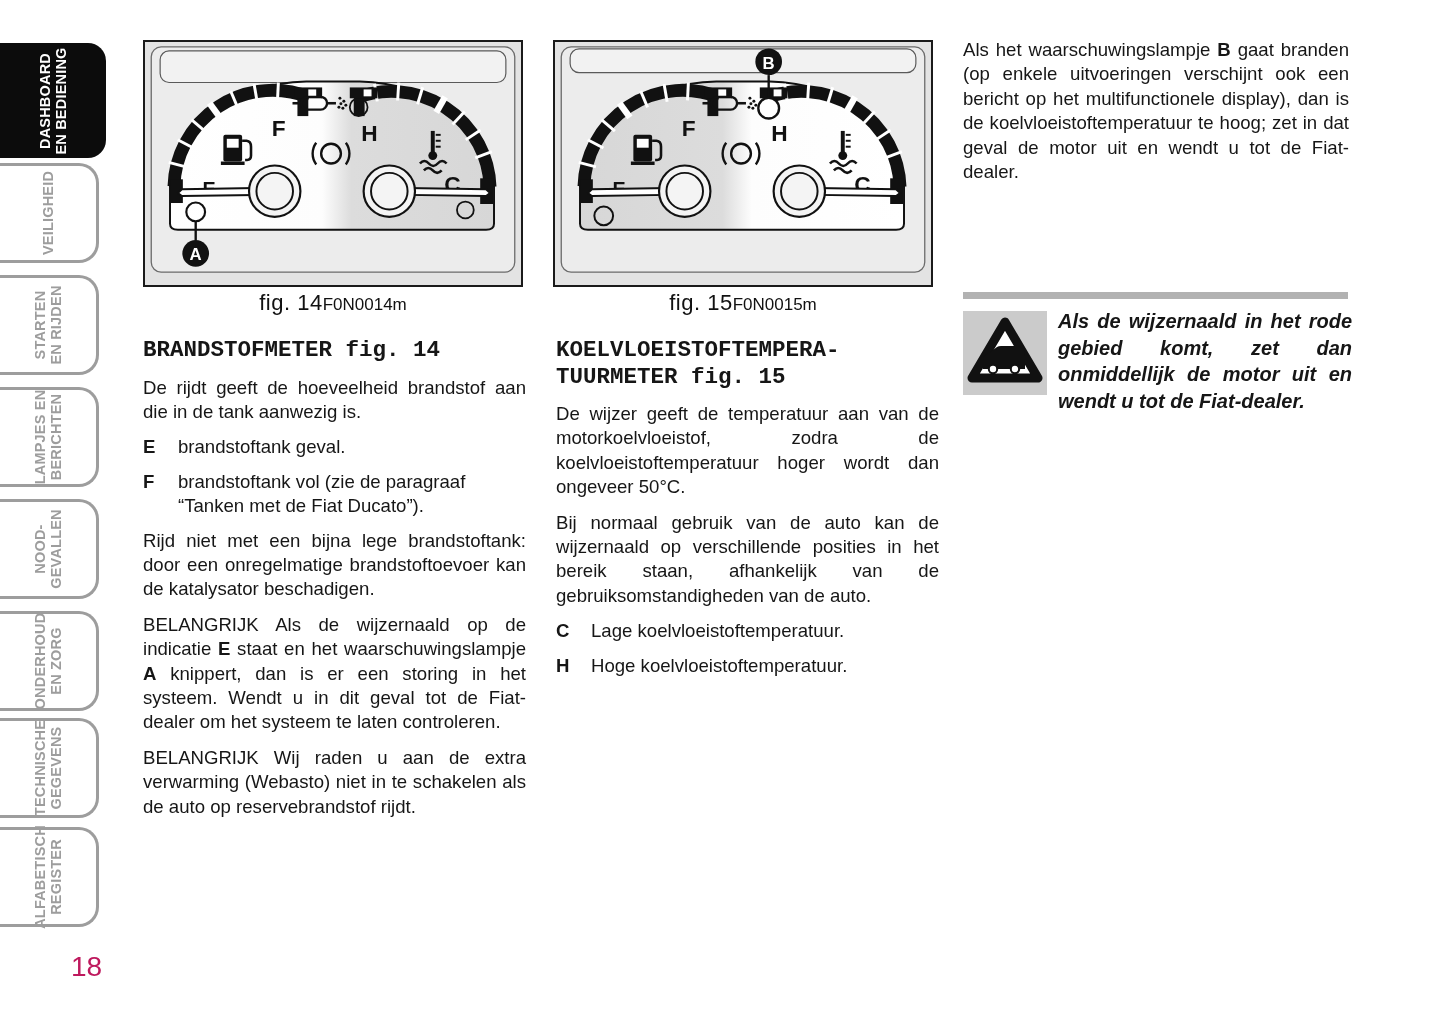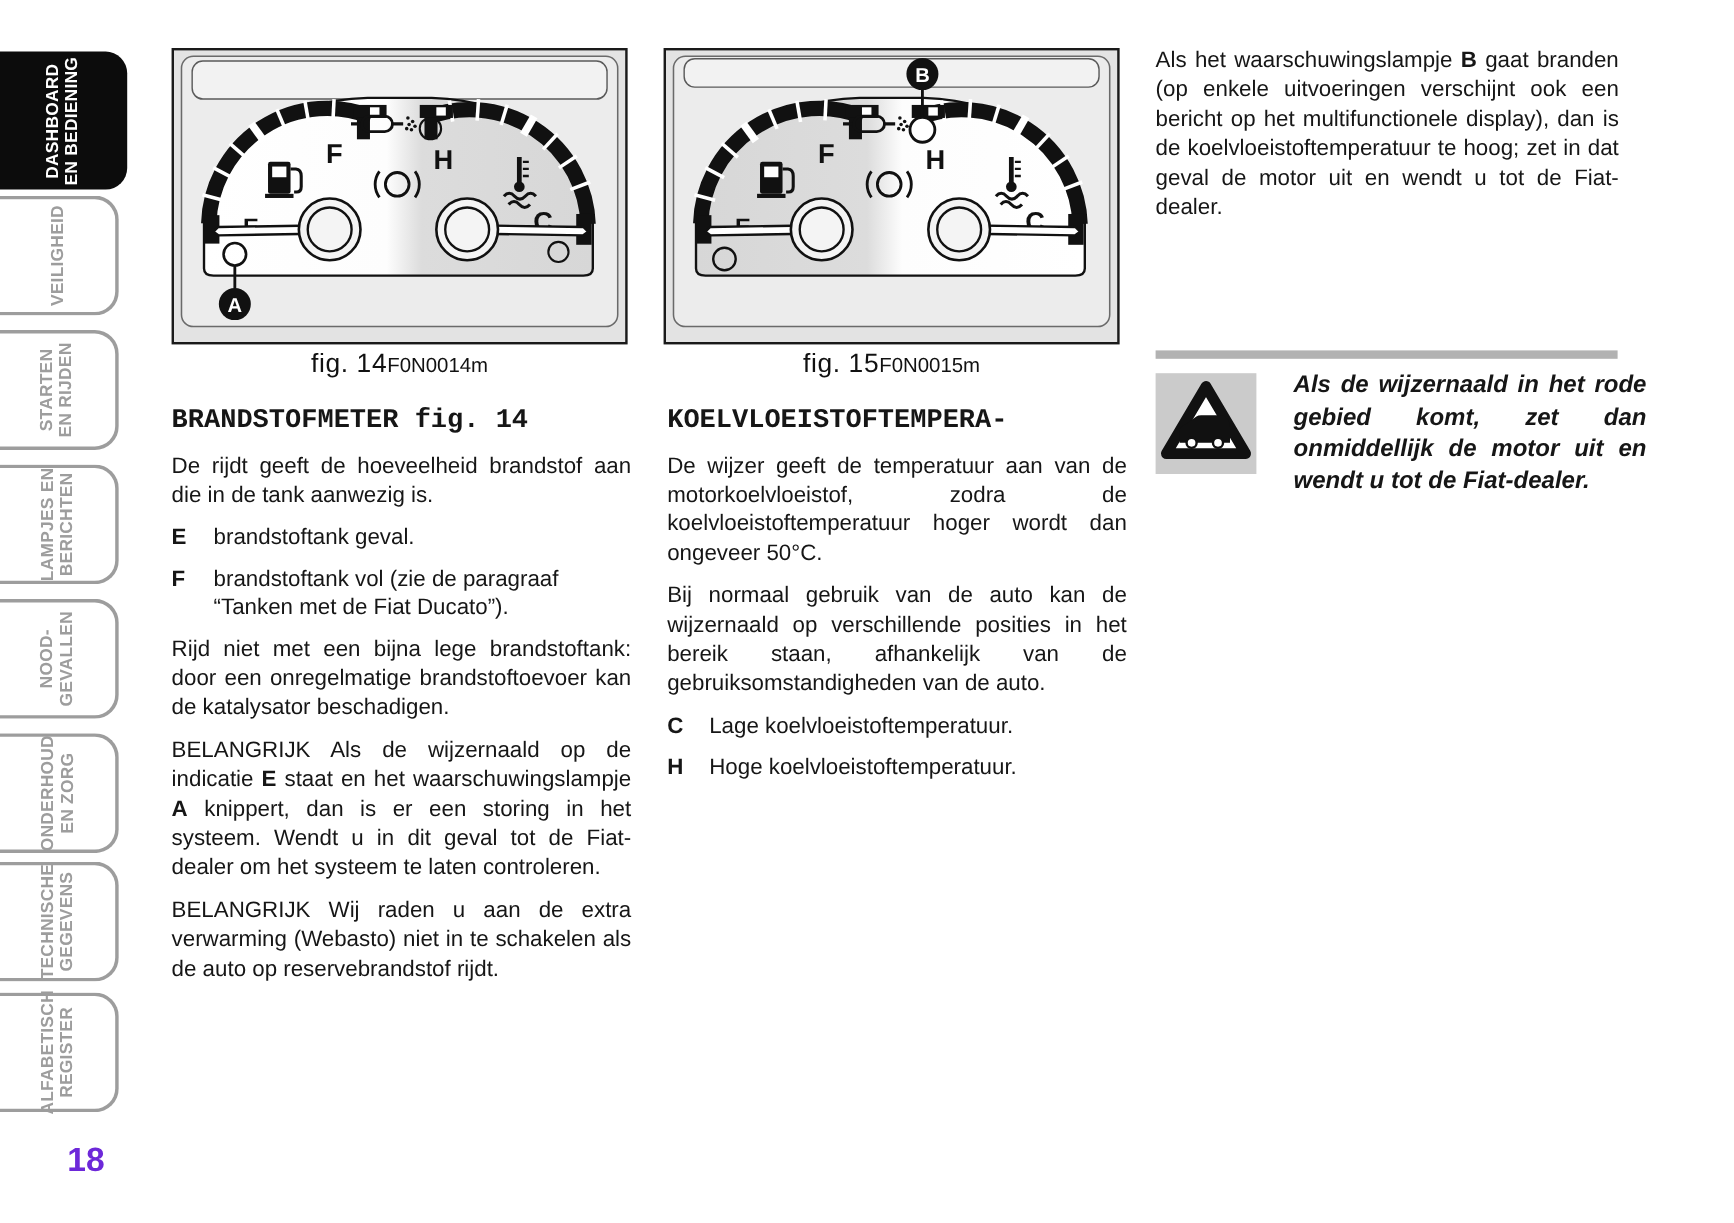--- a/index.html
+++ b/index.html
@@ -20,21 +20,21 @@
     border-radius:0 18px 18px 0; color:#ffffff;
   }
   .tab-inner { position:absolute; inset:0; display:flex; align-items:center; justify-content:center; }
   .tab-label {
     transform:rotate(-90deg); transform-origin:center;
     text-align:center; white-space:nowrap;
     font-weight:bold; font-size:14.5px; line-height:16px; letter-spacing:.2px;
   }
   .tab-label span { display:block; }
 
-  .page-number { position:absolute; left:56px; top:951px; font-size:28px; font-weight:bold; color:#6d28d9; }
+  .page-number { position:absolute; left:71px; top:951px; font-size:28px; font-weight:normal; color:#be185d; }
 
   
   .figure {
     position:absolute; top:40px; width:380px; height:247px;
     border:2px solid #1a1a1a; background:#e3e3e3;
   }
   #fig14 { left:143px; } #fig15 { left:553px; }
   .fig-cap-row {
     position:absolute; top:290px; width:380px;
     display:flex; justify-content:center; align-items:flex-start;
@@ -57,21 +57,21 @@
   .col p.follow { margin-top:0; }
   .def { display:flex; margin:2px 0 10px 0; }
   .def .term { font-weight:bold; width:35px; flex:0 0 35px; }
   b { font-weight:bold; }
 
   
   .warn-divider { position:absolute; left:963px; top:292px; width:385px; height:7px; background:#b2b2b2; }
   .warn-icon { position:absolute; left:963px; top:311px; width:84px; height:84px; background:#cbcbcb; }
   .warn-text {
     position:absolute; left:1058px; top:308px; width:294px;
-    font-size:20px; line-height:26.5px; font-weight:bold; font-style:italic; text-align:justify;margin-left:20px;
+    font-size:20px; line-height:26.5px; font-weight:bold; font-style:italic; text-align:justify;
   }
 </style>
 </head>
 <body>
 
 <nav>
   <div class="tab active" style="top:43px">
     <div class="tab-inner">
         <div class="tab-label">
       <span>DASHBOARD</span>
@@ -363,20 +363,21 @@
     <span class="deftext">brandstoftank vol (zie de paragraaf “Tanken met de Fiat Ducato”).</span>
   </div>
   <p class="follow">Rijd niet met een bijna lege brandstoftank: door een onregelmatige brandstoftoevoer kan de katalysator beschadigen.</p>
   <p><span>BELANGRIJK Als de wijzernaald op de indicatie </span><b>E</b><span> staat en het waarschuwingslampje </span><b>A</b><span> knippert, dan is er een storing in het systeem. Wendt u in dit geval tot de Fiat-dealer om het systeem te laten controleren.</span></p>
   <p>BELANGRIJK Wij raden u aan de extra verwarming (Webasto) niet in te schakelen als de auto op reservebrandstof rijdt.</p>
 </div>
 
 <div class="col" id="col2">
   <h2>
     <span style="display:block">KOELVLOEISTOFTEMPERA-</span>
+    <span style="display:block">TUURMETER fig. 15</span>
   </h2>
   <p>De wijzer geeft de temperatuur aan van de motorkoelvloeistof, zodra de koelvloeistoftemperatuur hoger wordt dan ongeveer 50°C.</p>
   <p>Bij normaal gebruik van de auto kan de wijzernaald op verschillende posities in het bereik staan, afhankelijk van de gebruiksomstandigheden van de auto.</p>
   <div class="def">
     <span class="term">C</span>
     <span class="deftext">Lage koelvloeistoftemperatuur.</span>
   </div>
   <div class="def">
     <span class="term">H</span>
     <span class="deftext">Hoge koelvloeistoftemperatuur.</span>

